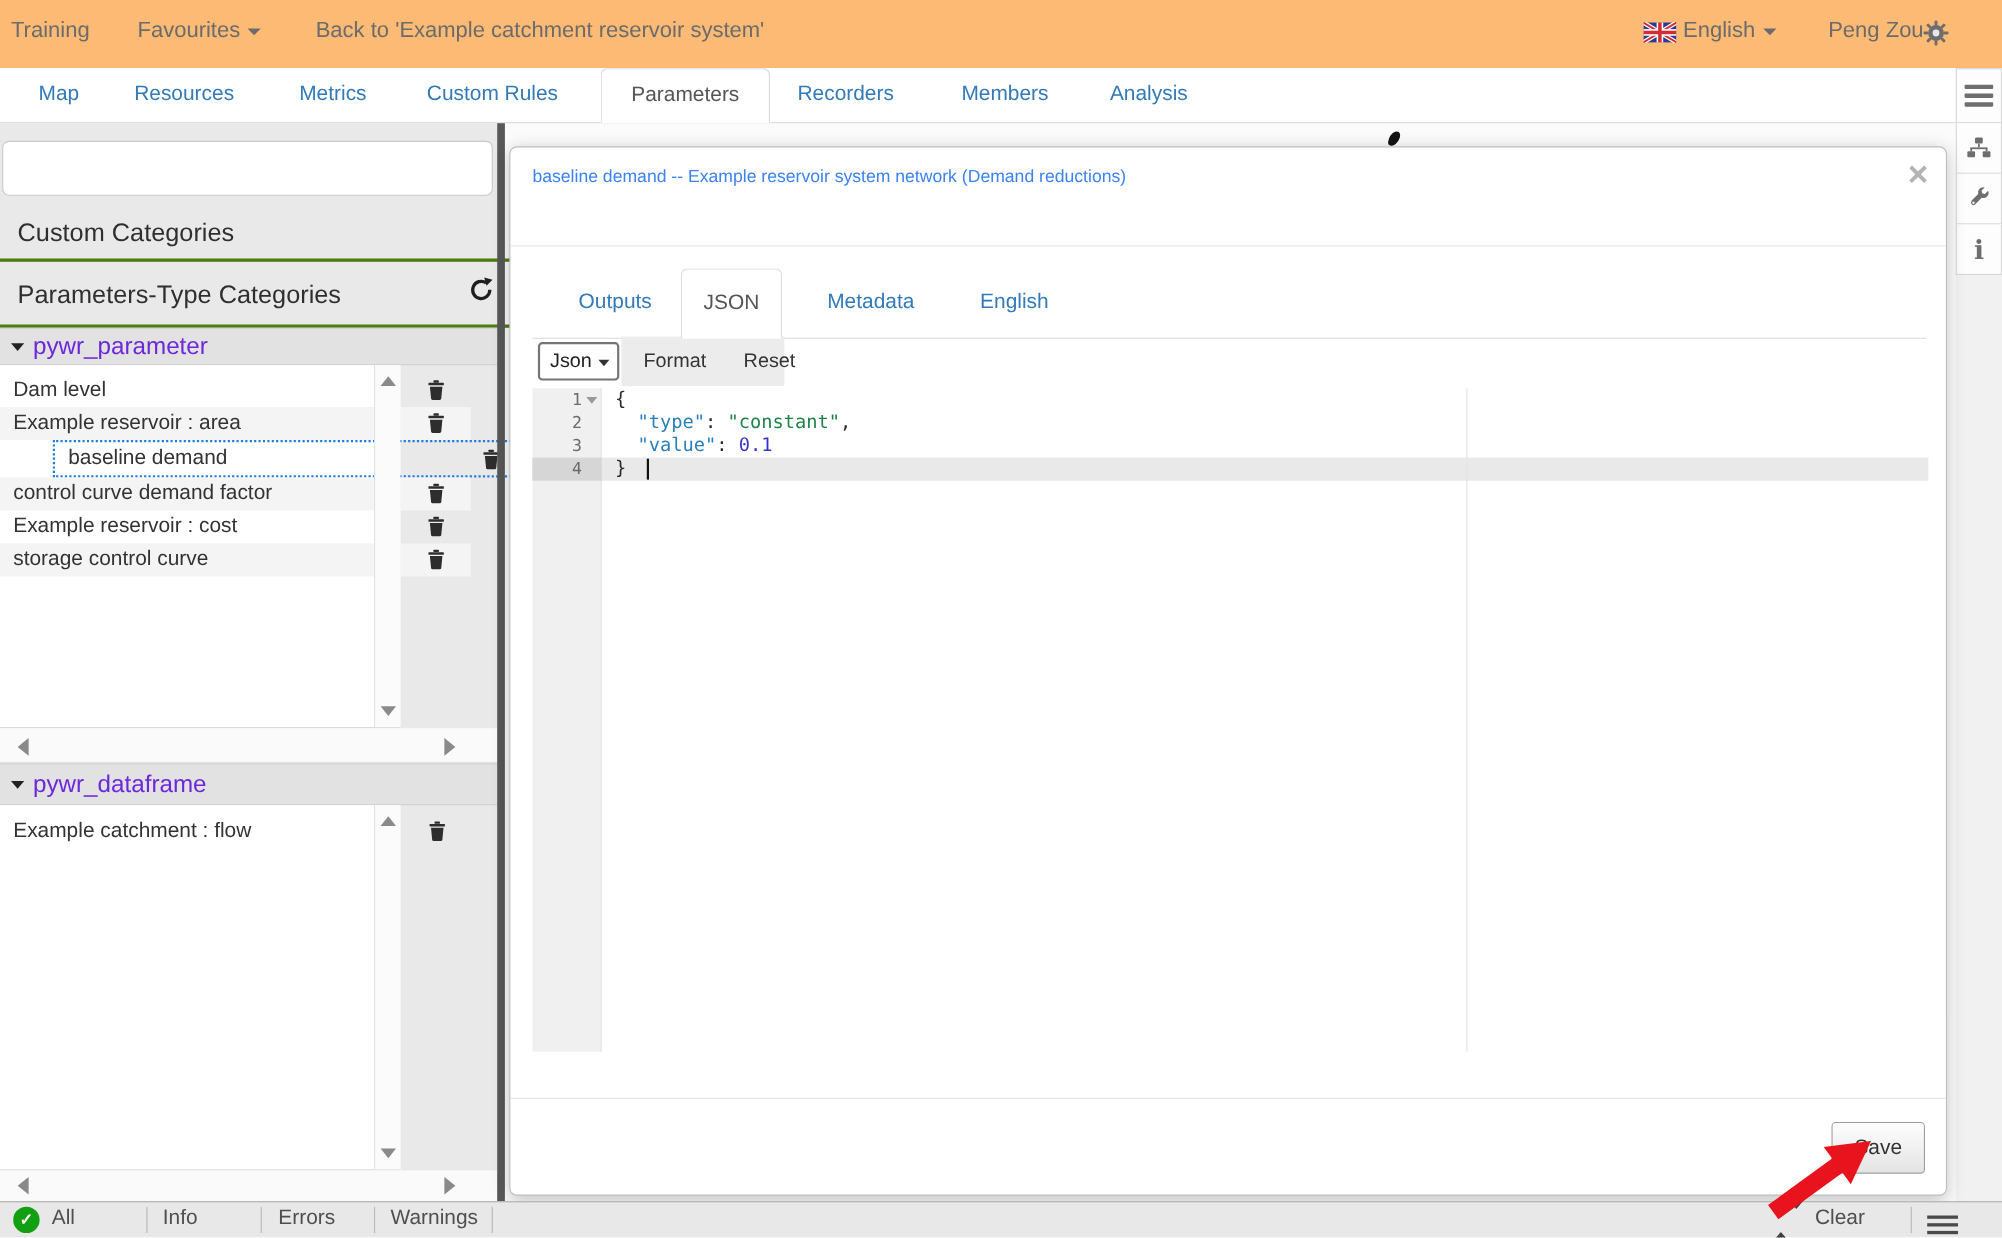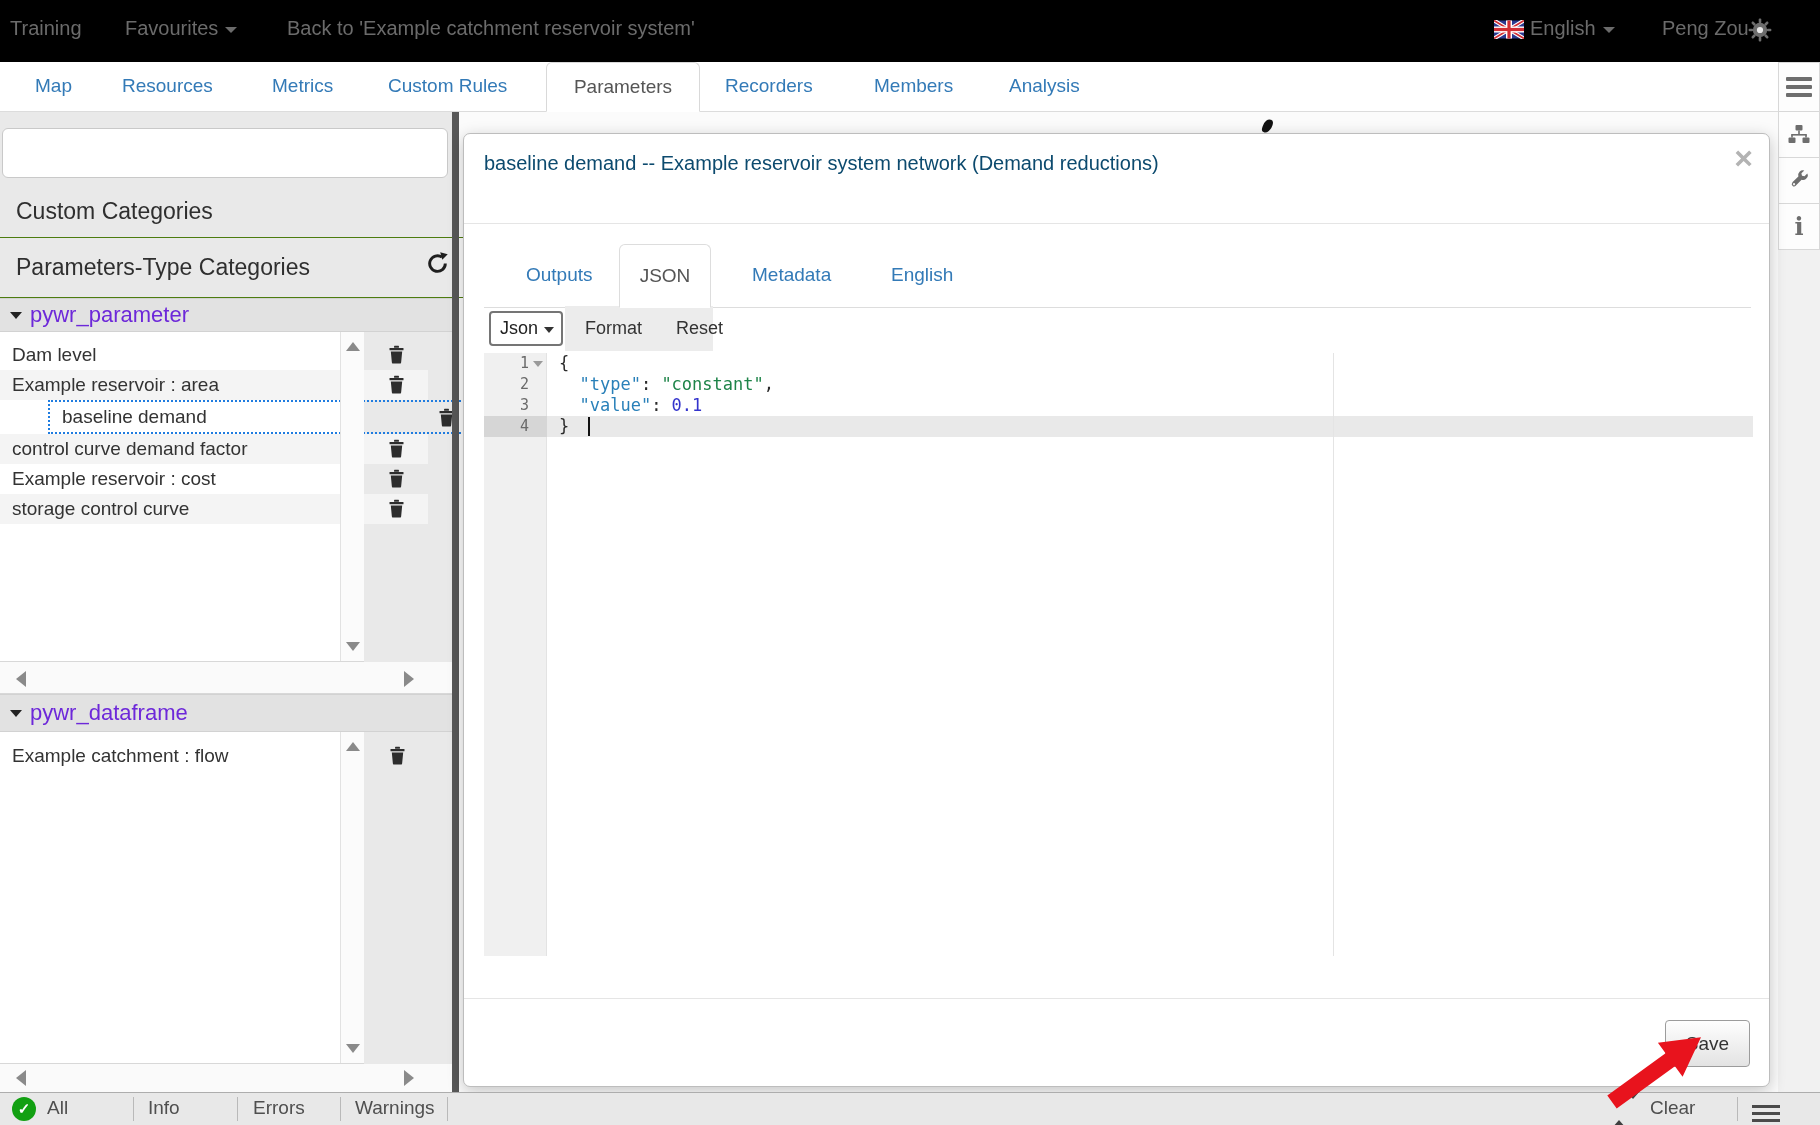--- a/index.html
+++ b/index.html
@@ -2,40 +2,40 @@
 <html><head>
 <meta charset="utf-8">
 <style>
   * { margin:0; padding:0; box-sizing:border-box; }
   html,body { width:1820px; height:1125px; overflow:hidden; background:#fff;
     font-family:"Liberation Sans", sans-serif; }
   .app { position:relative; width:1820px; height:1125px; background:#fbfbfb; }
   .abs { position:absolute; }
 
   
-  .topbar { position:absolute; left:0; top:0; width:1820px; height:62px; background:#000000; color:#6b6b6b; font-size:20px; }
+  .topbar { position:absolute; left:0; top:0; width:1820px; height:62px; background:#fdba74; color:#6b6b6b; font-size:20px; }
   .topbar .item { position:absolute; top:17px; cursor:default; white-space:nowrap; }
   .caret-down { display:inline-block; width:0; height:0; border-left:6px solid transparent; border-right:6px solid transparent; border-top:6px solid #6b6b6b; vertical-align:middle; margin-left:7px; }
   .caret-up-sm { display:inline-block; width:0; height:0; border-left:6px solid transparent; border-right:6px solid transparent; border-bottom:7px solid #222; vertical-align:middle; margin-left:10px; }
 
   
   .tabbar { position:absolute; left:0; top:62px; width:1778px; height:50px; background:#fff; border-bottom:1px solid #dcdcdc; }
   .tabbar .tab { position:absolute; top:13px; color:#337ab7; font-size:19px; white-space:nowrap; cursor:pointer; }
   .tabbar .tab-active-box { position:absolute; left:546px; top:0; width:154px; height:50px; background:#fff; border:1px solid #d9d9d9; border-bottom:1px solid #fff; border-radius:6px 6px 0 0; z-index:2; display:flex; align-items:center; justify-content:center; color:#555; font-size:19px; }
 
   
   .rightstrip { position:absolute; left:1778px; top:62px; width:42px; height:1030px; background:#f1f1f1; }
   .rightstrip .cell { position:absolute; left:0; width:42px; background:#fdfdfd; border:1px solid #d8d8d8; border-top:none; display:flex; align-items:center; justify-content:center; color:#6e6e6e; cursor:pointer; }
   .hamb { display:inline-block; width:26px; }
   .hamb i { display:block; height:4px; background:#6e6e6e; margin:4px 0; border-radius:1px; }
 
   
   .sidebar { position:absolute; left:0; top:112px; width:452px; height:980px; background:#e9e9e9; font-size:19px; color:#333; }
   .search { position:absolute; left:2px; top:16px; width:446px; height:50px; background:#fff; border:1px solid #c9c9c9; border-radius:6px; font-size:19px; padding:0 12px; outline:none; }
-  .cat-row { position:absolute; left:0; width:504px; border-bottom:1px solid #4d7c0f; }
+  .cat-row { position:absolute; left:0; width:504px; border-bottom:3px solid #4d7c0f; }
   .cat-row .lbl { position:absolute; left:16px; font-size:23px; color:#2f2f2f; }
   .plus-btn { position:absolute; font-size:32px; font-weight:600; color:#1c1c1c; line-height:1; cursor:pointer; }
   .grp-header { position:absolute; left:0; width:452px; height:34px; background:#e2e2e2; border-top:1px solid #d2d2d2; border-bottom:1px solid #d2d2d2; display:flex; align-items:center; cursor:pointer; }
   .grp-header .tri { width:0; height:0; border-left:6px solid transparent; border-right:6px solid transparent; border-top:7px solid #222; margin:0 8px 0 10px; }
   .grp-header .gname { font-size:22px; color:#6d28d9; }
   .panel { position:absolute; left:0; width:364px; background:#fff; border-bottom:1px solid #d8d8d8; }
   .prow { position:relative; height:30px; display:flex; align-items:center; padding-left:12px; width:428px; cursor:pointer; }
   .prow.alt { background:#f4f4f4; }
   .prow.selected { border:2px dotted #1f7ce0; height:34px;margin-left:48px; }
   .prow .trash { position:absolute; left:386px; top:4px; width:22px; height:22px; cursor:pointer; }
@@ -43,21 +43,21 @@
   .vscroll { position:absolute; right:0; top:0; width:24px; height:100%; background:#fbfbfb; border-left:1px solid #e2e2e2; }
   .tri-up { position:absolute; left:5px; width:0; height:0; border-left:7px solid transparent; border-right:7px solid transparent; border-bottom:9px solid #8a8a8a; cursor:pointer; }
   .tri-dn { position:absolute; left:5px; width:0; height:0; border-left:7px solid transparent; border-right:7px solid transparent; border-top:9px solid #8a8a8a; cursor:pointer; }
   .hscroll { position:absolute; left:0; width:452px; background:#fafafa; border-bottom:1px solid #d8d8d8; }
   .tri-left { position:absolute; top:9px; width:0; height:0; border-top:8px solid transparent; border-bottom:8px solid transparent; border-right:10px solid #8a8a8a; cursor:pointer; }
   .tri-right { position:absolute; top:9px; width:0; height:0; border-top:8px solid transparent; border-bottom:8px solid transparent; border-left:10px solid #8a8a8a; cursor:pointer; }
   .splitter { position:absolute; left:452px; top:112px; width:7px; height:980px; background:#585858; }
 
   
   .modal { position:absolute; left:463px; top:133px; width:1307px; height:954px; background:#fff; border:1px solid #bdbdbd; border-radius:7px; box-shadow:0 4px 16px rgba(0,0,0,.22); }
-  .modal-title { position:absolute; left:20px; top:18px; font-size:20px; color:#0c4a6e; }
+  .modal-title { position:absolute; left:20px; top:18px; font-size:16px; color:#3b82f6; }
   .modal-close { position:absolute; right:16px; top:8px; font-size:32px; font-weight:bold; color:#b3b3b3; cursor:pointer; line-height:1; }
   .modal-hdiv { position:absolute; left:0; top:89px; width:100%; height:0; border-top:1px solid #e5e5e5; }
   .mtabs { position:absolute; left:20px; top:110px; width:1267px; height:64px; border-bottom:1px solid #ddd; }
   .mtabs .mtab { position:absolute; top:20px; color:#337ab7; font-size:19px; cursor:pointer; }
   .mtabs .mtab-active { position:absolute; left:135px; top:0; width:92px; height:64px; background:#fff; border:1px solid #ddd; border-bottom:1px solid #fff; border-radius:6px 6px 0 0; display:flex; align-items:center; justify-content:center; color:#555; font-size:19px; z-index:2; }
   .mode-select { position:absolute; left:25px; top:177px; width:74px; height:35px; background:#fff; border:2px solid #757575; border-radius:4px; font-size:18px; color:#222; display:flex; align-items:center; padding-left:9px; cursor:pointer; }
   .mode-select .sel-caret { position:absolute; right:7px; top:14px; width:0; height:0; border-left:5px solid transparent; border-right:5px solid transparent; border-top:6px solid #333; }
   .ed-toolbar { position:absolute; left:101px; top:172px; width:148px; height:45px; background:#ececec; display:flex; align-items:center; gap:34px; padding:0 20px; }
   .ed-toolbar .tbtn { font-size:18px; color:#333; cursor:pointer; white-space:nowrap; }
 

